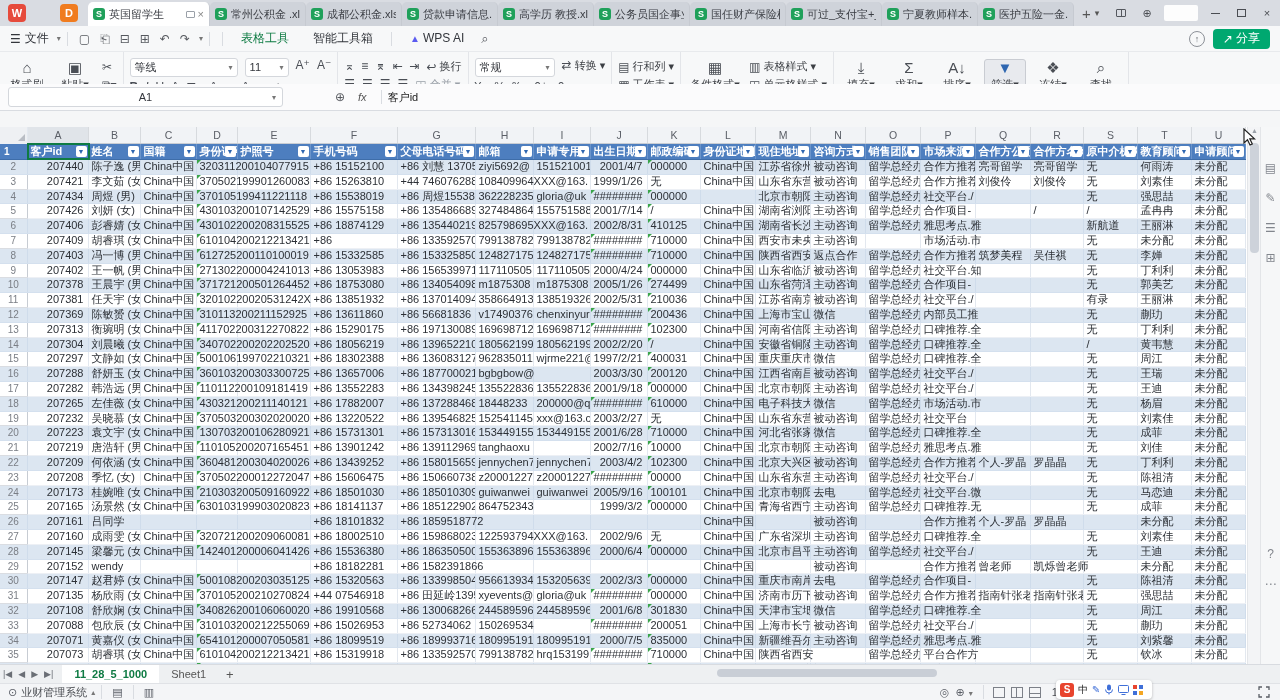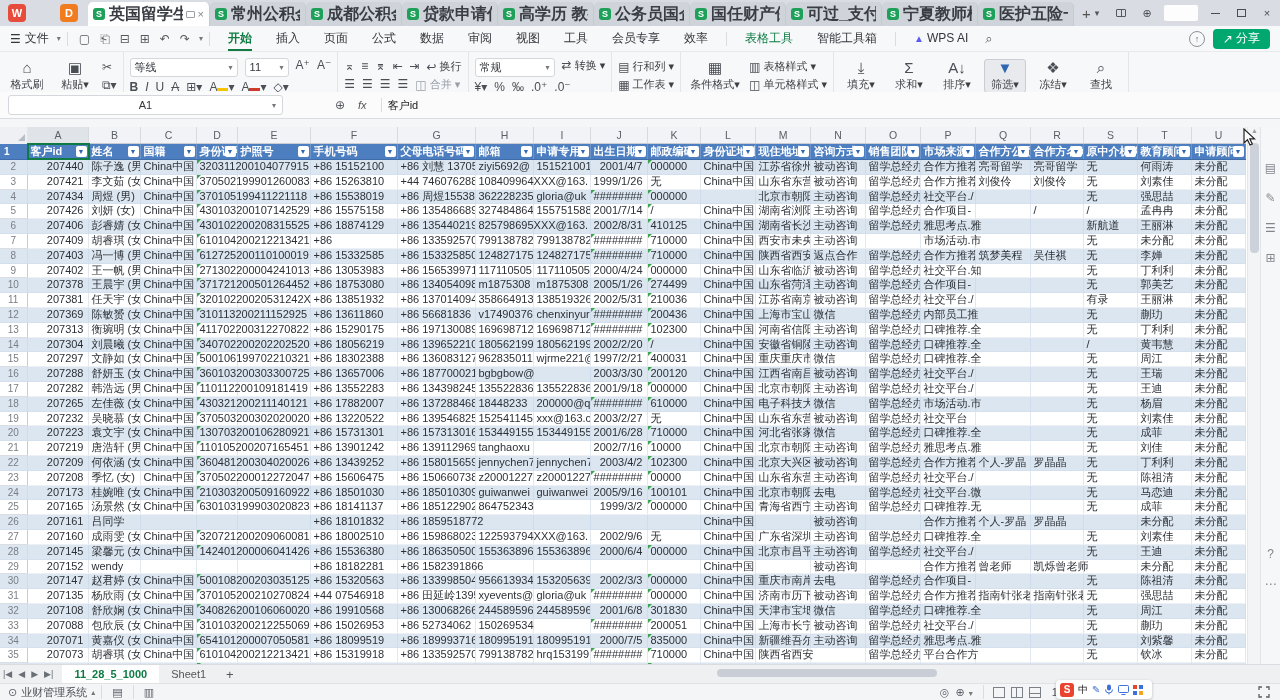--- a/index.html
+++ b/index.html
@@ -13,21 +13,21 @@
   .applogo { width:18px; height:18px; border-radius:4px; margin-left:8px; display:flex; align-items:center; justify-content:center;
     color:#fff; font-weight:bold; font-size:11px; }
   .logo-w { background:#e64b3c; }
   .logo-d { background:#f07c1f; margin-left:34px; }
   #doc-tabs { display:flex; height:26px; margin-left:10px; align-items:flex-end; }
   .doc-tab { height:24px; max-width:96px; min-width:96px; display:flex; align-items:center; padding:0 5px;
     border-right:1px solid #c6cad1; color:#3a3d43; overflow:hidden; white-space:nowrap; background:#cfd3da; border-radius:5px 5px 0 0; }
   .doc-tab.active { background:#fff; max-width:122px; min-width:122px; }
   .s-icon { width:12px; height:12px; background:#1fa05a; color:#fff; border-radius:3px; font-size:9px; font-weight:bold;
     display:inline-flex; align-items:center; justify-content:center; margin-right:4px; flex:0 0 12px; }
-  .tab-label { overflow:hidden; white-space:nowrap; flex:1; font-size:16px;font-weight:bold; }
+  .tab-label { overflow:hidden; white-space:nowrap; flex:1; font-size:11px; }
   .tab-close { color:#888; margin-left:3px; font-size:11px; }
   .tab-mon { width:9px; height:7px; border:1px solid #9aa0a8; border-radius:1px; margin-left:3px; flex:0 0 9px; }
   .tab-add { color:#555; font-size:15px; margin:0 4px 0 8px; }
   .tab-caret { color:#555; font-size:9px; }
   #win-controls { margin-left:auto; display:flex; align-items:center; height:26px; }
   .wc { width:26px; height:26px; display:flex; align-items:center; justify-content:center; color:#4a4d52; }
   .wc-split { width:10px; height:8px; border:1px solid #55585e; border-radius:1px; position:relative; }
   .wc-split::after{ content:""; position:absolute; left:4px; top:-1px; width:1px; height:8px; background:#55585e; }
   .wc-box { width:34px; height:16px; background:#fdfdfd; border-radius:2px; margin:0 4px; }
   .wc-min { width:9px; height:1px; background:#4a4d52; }
@@ -60,21 +60,21 @@
   .select { background:#fff; border:1px solid #d4d7dc; border-radius:3px; height:19px; display:flex; align-items:center;
     padding:0 4px; color:#33363c; }
   .caret { font-size:8px; color:#777; margin-left:4px; }
   .b { font-weight:bold; } .i { font-style:italic; } .u { text-decoration:underline; } .st { text-decoration:line-through; }
   .clrbar { display:inline-block; width:11px; height:3px; margin-top:-2px; }
   .two-line { display:flex; flex-direction:column; gap:3px; justify-content:center; }
   .labbtn { display:flex; align-items:center; gap:3px; color:#3c3f44; white-space:nowrap; }
   .filter-active { background:#e8eaee; border:1px solid #c9ccd2; border-radius:3px; }
 
   
-  #formulabar { left:0; top:92px; width:1280px; height:27px; background:#fbfbfc; border-bottom:1px solid #d9dcE1; display:flex; align-items:center; }
+  #formulabar { left:0; top:84px; width:1280px; height:27px; background:#fbfbfc; border-bottom:1px solid #d9dcE1; display:flex; align-items:center; }
   #namebox { width:275px; height:20px; margin-left:8px; background:#fff; border:1px solid #d4d7dc; border-radius:3px;
     display:flex; align-items:center; justify-content:center; position:relative; color:#33363c; }
   #namebox .caret { position:absolute; right:6px; }
   .fx { font-style:italic; font-family:Liberation Sans, sans-serif; color:#555; }
   #formula-value { color:#222; }
 
   
   #gridwrap { left:0; top:127px; width:1247px; height:537px; background:#fff; overflow:hidden; }
   table { border-collapse:collapse; table-layout:fixed; width:1245px; }
   td, th { height:13.8px; line-height:13.8px; padding:0 2px 0 3px; overflow:hidden; white-space:nowrap;
@@ -206,32 +206,20 @@
       </span>
     <span class="vsep"></span>
     <span class="qicon">▢</span>
     <span class="qicon">⎗</span>
     <span class="qicon">⊟</span>
     <span class="qicon">⊞</span>
     <span class="qicon">↶</span>
     <span class="qicon">↷</span>
     <span class="caret">▾</span>
     <span class="vsep"></span>
-    <span id="menu-items" style="display:flex">
-        <span class="menu-item active">开始</span>
-        <span class="menu-item">插入</span>
-        <span class="menu-item">页面</span>
-        <span class="menu-item">公式</span>
-        <span class="menu-item">数据</span>
-        <span class="menu-item">审阅</span>
-        <span class="menu-item">视图</span>
-        <span class="menu-item">工具</span>
-        <span class="menu-item">会员专享</span>
-        <span class="menu-item">效率</span>
-      </span>
     <span class="vsep"></span>
     <span class="menu-item ctx">表格工具</span>
     <span class="menu-item">智能工具箱</span>
     <span class="vsep"></span>
     <span class="menu-item"><span class="ai-logo">▲</span><span>WPS AI</span></span>
     <span class="qicon" style="font-size:13px">⌕</span>
     <span class="up-icon">↑</span>
     <span id="share-btn">
         <span>↗</span>
         <span>分享</span>

